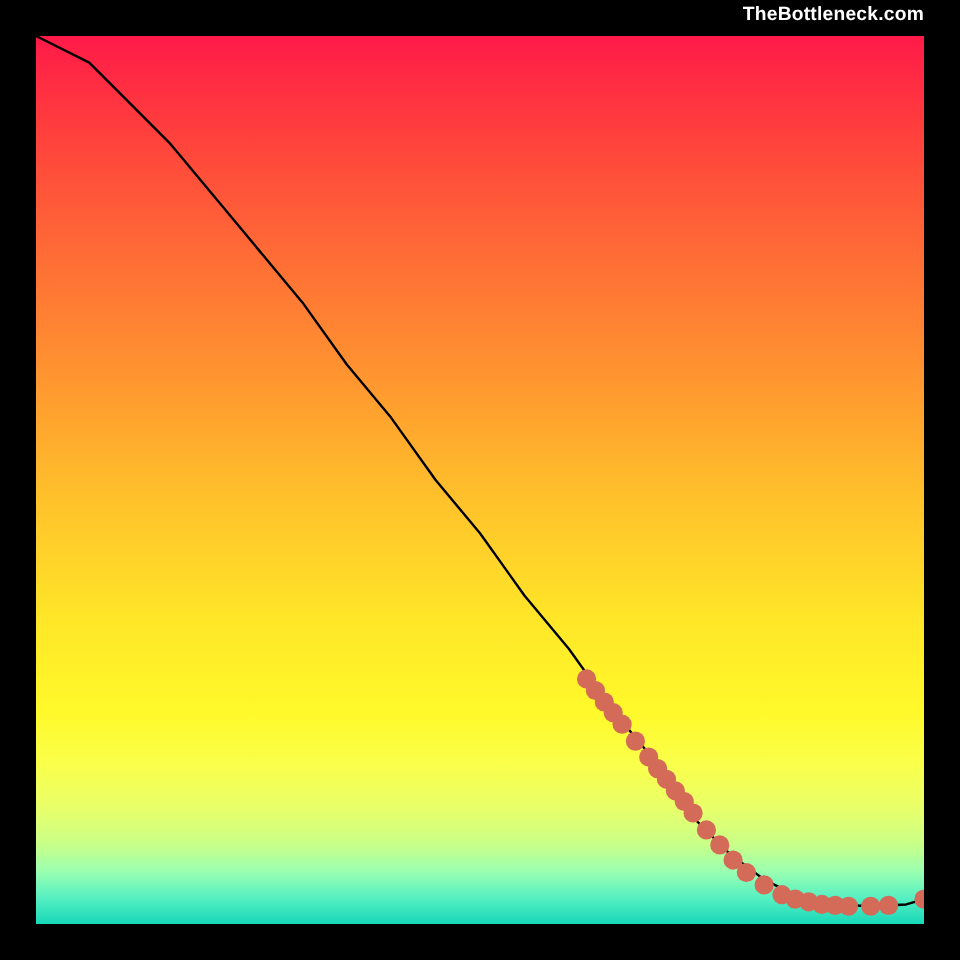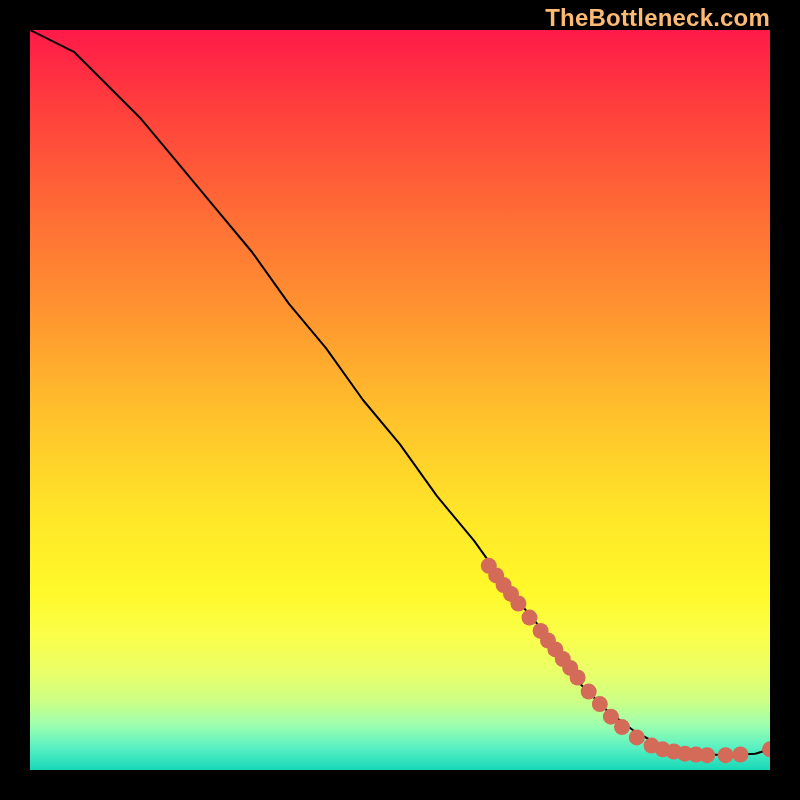--- a/index.html
+++ b/index.html
@@ -37,23 +37,23 @@
       #9cffb0 94%,
       #58f0c2 97%,
       #17d8b8 100%
     );
   }
   .attribution {
     position: absolute;
     top: 4px;
     right: 30px;
     font-family: Arial, Helvetica, sans-serif;
-    font-size: 24px;
+    font-size: 16px;
     font-weight: 600;
-    color: #fdba74;
+    color: #ffffff;
     letter-spacing: 0.2px;
   }
   svg.overlay {
     position: absolute;
     left: 0;
     top: 0;
     width: 740px;
     height: 740px;
   }
 </style>

